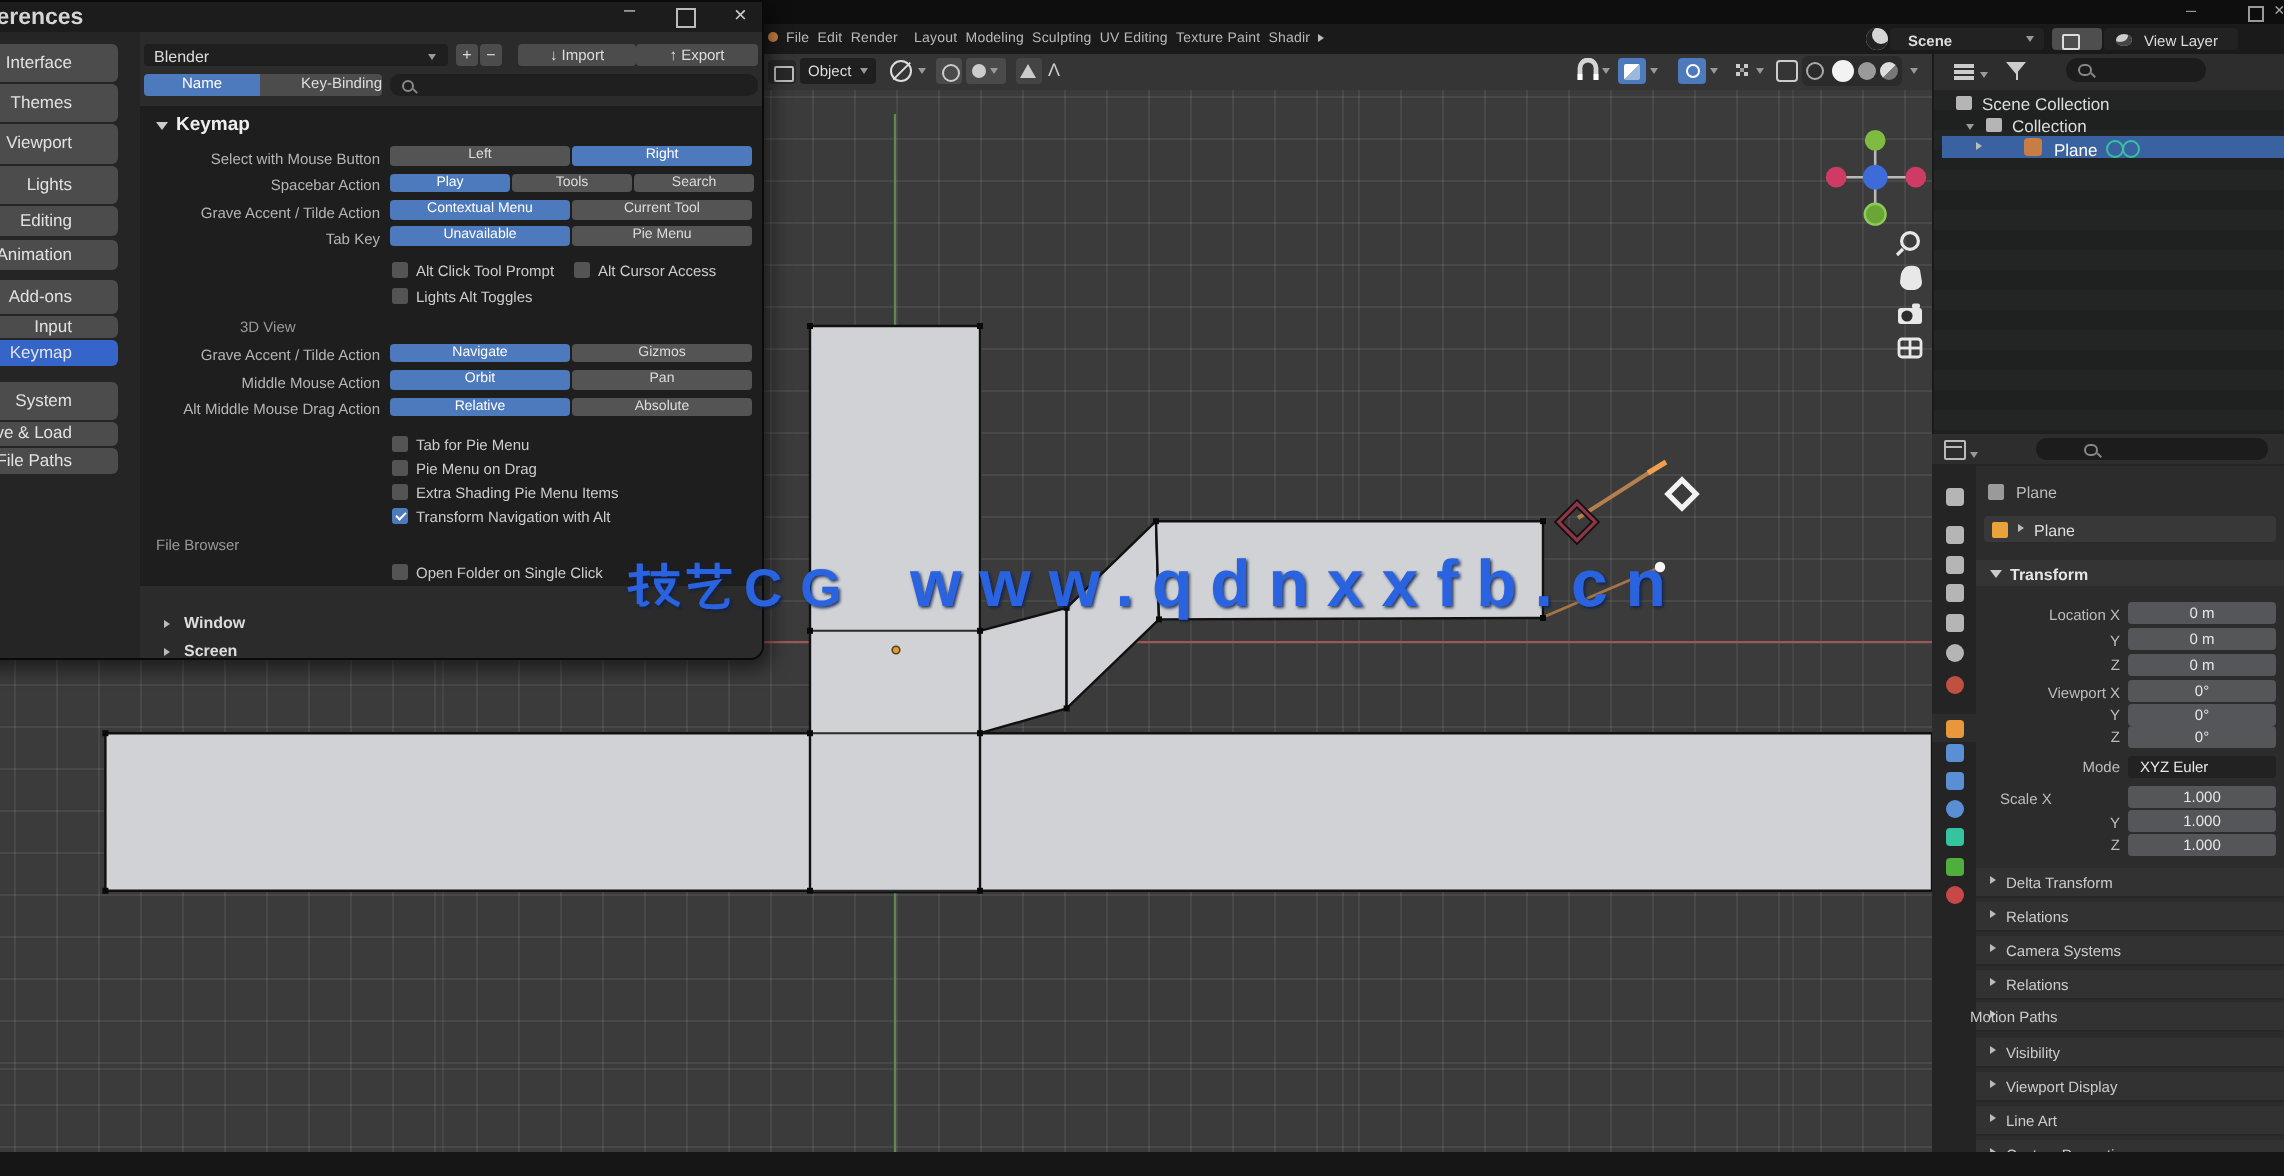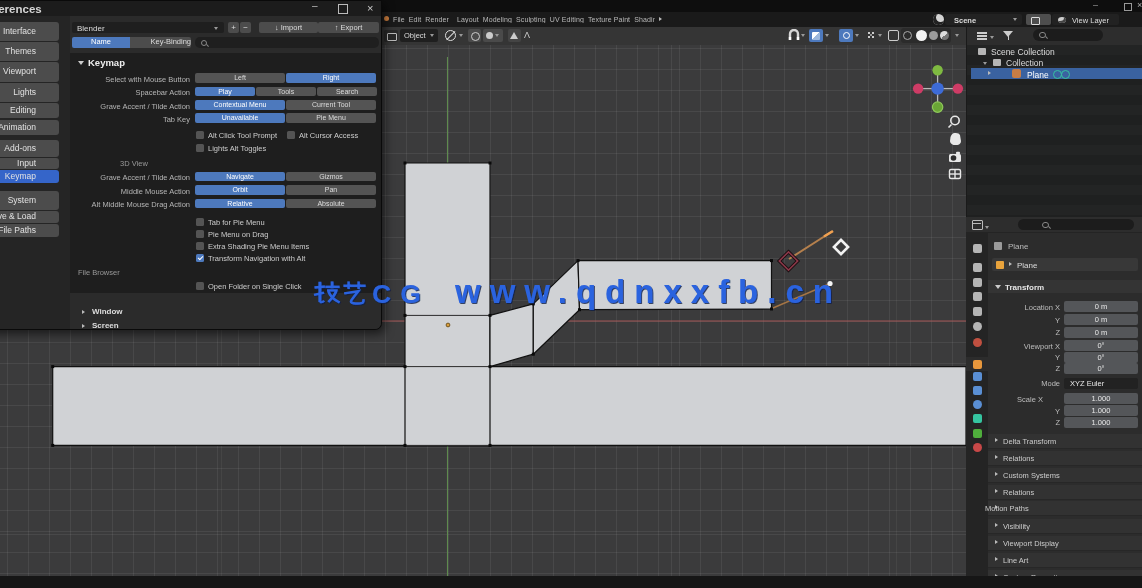--- a/index.html
+++ b/index.html
@@ -272,35 +272,35 @@
 <div class="abs txt" style="left:1000px;top:328.3px;width:60px;text-align:right;font-size:7.5px;color:#bdbdbd;">Z</div>
 <div class="abs" style="left:1064px;top:326.8px;width:74px;height:11px;background:#545659;border-radius:2px;text-align:center;color:#e8e8e8;font-size:7.5px;line-height:11px;">0 m</div>
 <div class="abs txt" style="left:1000px;top:341.9px;width:60px;text-align:right;font-size:7.5px;color:#bdbdbd;">Viewport X</div>
 <div class="abs" style="left:1064px;top:340.4px;width:74px;height:11px;background:#545659;border-radius:2px;text-align:center;color:#e8e8e8;font-size:7.5px;line-height:11px;">0°</div>
 <div class="abs txt" style="left:1000px;top:353.1px;width:60px;text-align:right;font-size:7.5px;color:#bdbdbd;">Y</div>
 <div class="abs" style="left:1064px;top:351.6px;width:74px;height:11px;background:#545659;border-radius:2px;text-align:center;color:#e8e8e8;font-size:7.5px;line-height:11px;">0°</div>
 <div class="abs txt" style="left:1000px;top:364.4px;width:60px;text-align:right;font-size:7.5px;color:#bdbdbd;">Z</div>
 <div class="abs" style="left:1064px;top:362.9px;width:74px;height:11px;background:#545659;border-radius:2px;text-align:center;color:#e8e8e8;font-size:7.5px;line-height:11px;">0°</div>
 <div class="abs txt" style="left:1000px;top:379.3px;width:60px;text-align:right;font-size:7.5px;color:#bdbdbd;">Mode</div>
 <div class="abs" style="left:1064px;top:377.8px;width:74px;height:11px;background:#222;border-radius:2px;text-align:left;color:#e8e8e8;font-size:7.5px;line-height:11px;padding-left:6px;width:68px;">XYZ Euler</div>
-<div class="abs txt" style="left:1000px;top:394.6px;width:60px;text-align:center;font-size:7.5px;color:#bdbdbd;">Scale X</div>
+<div class="abs txt" style="left:1000px;top:394.6px;width:60px;text-align:left;font-size:7.5px;color:#bdbdbd;">Scale X</div>
 <div class="abs" style="left:1064px;top:393.1px;width:74px;height:11px;background:#545659;border-radius:2px;text-align:center;color:#e8e8e8;font-size:7.5px;line-height:11px;">1.000</div>
 <div class="abs txt" style="left:1000px;top:406.8px;width:60px;text-align:right;font-size:7.5px;color:#bdbdbd;">Y</div>
 <div class="abs" style="left:1064px;top:405.3px;width:74px;height:11px;background:#545659;border-radius:2px;text-align:center;color:#e8e8e8;font-size:7.5px;line-height:11px;">1.000</div>
 <div class="abs txt" style="left:1000px;top:418px;width:60px;text-align:right;font-size:7.5px;color:#bdbdbd;">Z</div>
 <div class="abs" style="left:1064px;top:416.5px;width:74px;height:11px;background:#545659;border-radius:2px;text-align:center;color:#e8e8e8;font-size:7.5px;line-height:11px;">1.000</div>
 <div class="abs" style="left:988px;top:433.8px;width:154px;height:14px;background:#323232;border-bottom:1px solid #272727;"></div>
 <div class="abs tr trrs" style="left:995px;top:437.8px;"></div>
 <div class="abs txt" style="left:1003px;top:436.8px;font-size:7.5px;color:#ccc;">  Delta Transform</div>
 <div class="abs" style="left:988px;top:450.7px;width:154px;height:14px;background:#323232;border-bottom:1px solid #272727;"></div>
 <div class="abs tr trrs" style="left:995px;top:454.7px;"></div>
 <div class="abs txt" style="left:1003px;top:453.7px;font-size:7.5px;color:#ccc;">Relations</div>
 <div class="abs" style="left:988px;top:467.8px;width:154px;height:14px;background:#323232;border-bottom:1px solid #272727;"></div>
 <div class="abs tr trrs" style="left:995px;top:471.8px;"></div>
-<div class="abs txt" style="left:1003px;top:470.8px;font-size:7.5px;color:#ccc;">Custom Systems</div>
+<div class="abs txt" style="left:1003px;top:470.8px;font-size:7.5px;color:#ccc;">Camera Systems</div>
 <div class="abs" style="left:988px;top:484.9px;width:154px;height:14px;background:#323232;border-bottom:1px solid #272727;"></div>
 <div class="abs tr trrs" style="left:995px;top:488.9px;"></div>
 <div class="abs txt" style="left:1003px;top:487.9px;font-size:7.5px;color:#ccc;">Relations</div>
 <div class="abs" style="left:988px;top:501.4px;width:154px;height:14px;background:#323232;border-bottom:1px solid #272727;"></div>
 <div class="abs tr trrs" style="left:995px;top:505.4px;"></div>
 <div class="abs txt" style="left:985px;top:504.4px;font-size:7.5px;color:#ccc;">Motion Paths</div>
 <div class="abs" style="left:988px;top:519.2px;width:154px;height:14px;background:#323232;border-bottom:1px solid #272727;"></div>
 <div class="abs tr trrs" style="left:995px;top:523.2px;"></div>
 <div class="abs txt" style="left:1003px;top:522.2px;font-size:7.5px;color:#ccc;">Visibility</div>
 <div class="abs" style="left:988px;top:536.3px;width:154px;height:14px;background:#323232;border-bottom:1px solid #272727;"></div>

